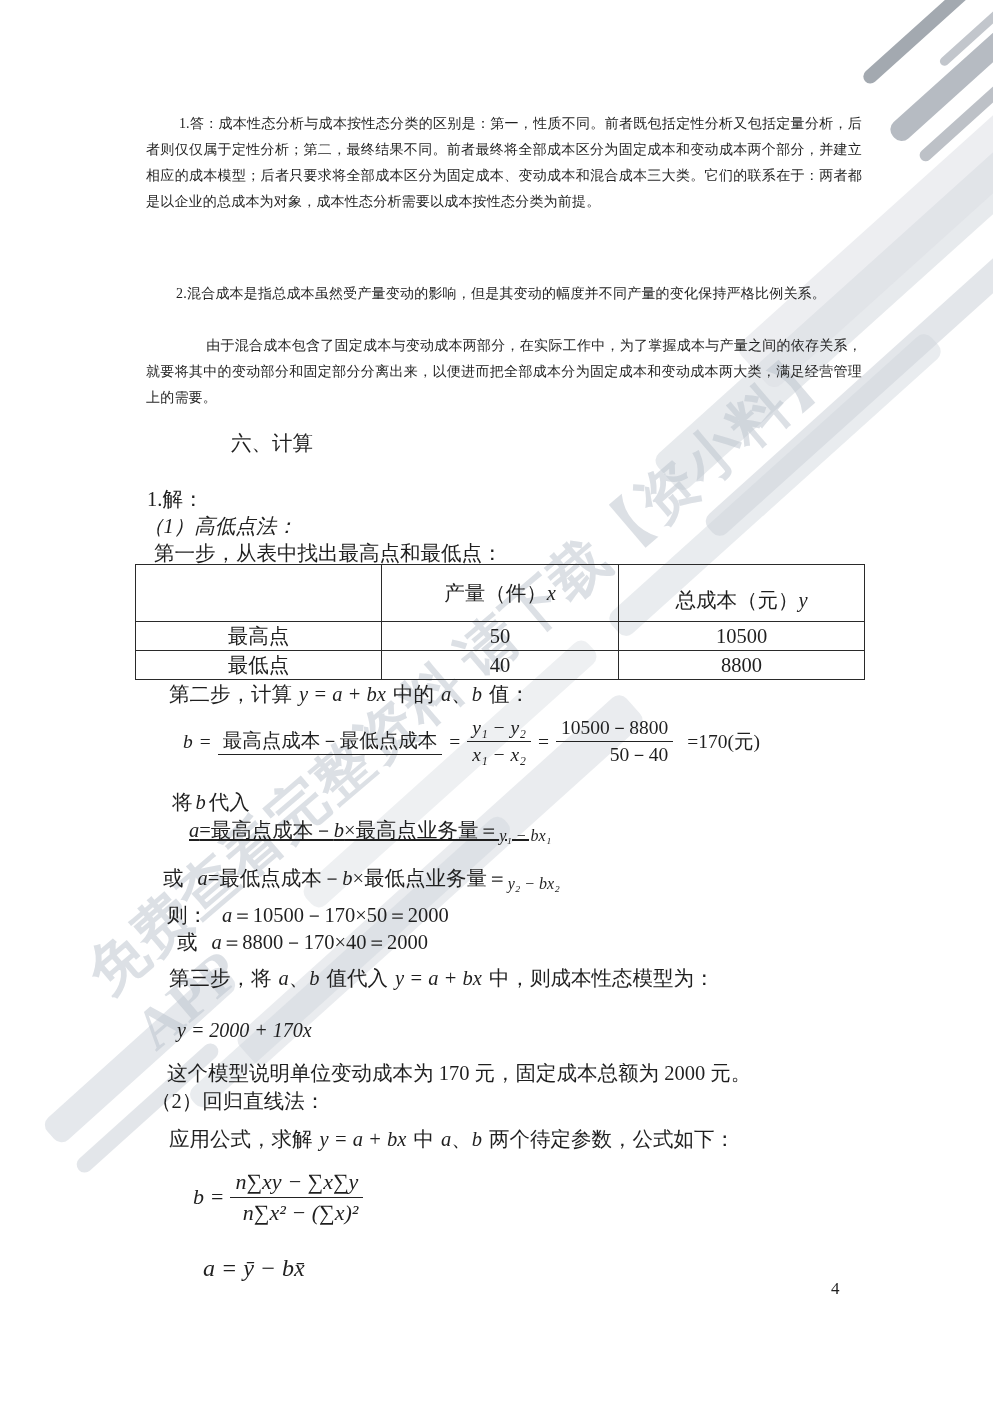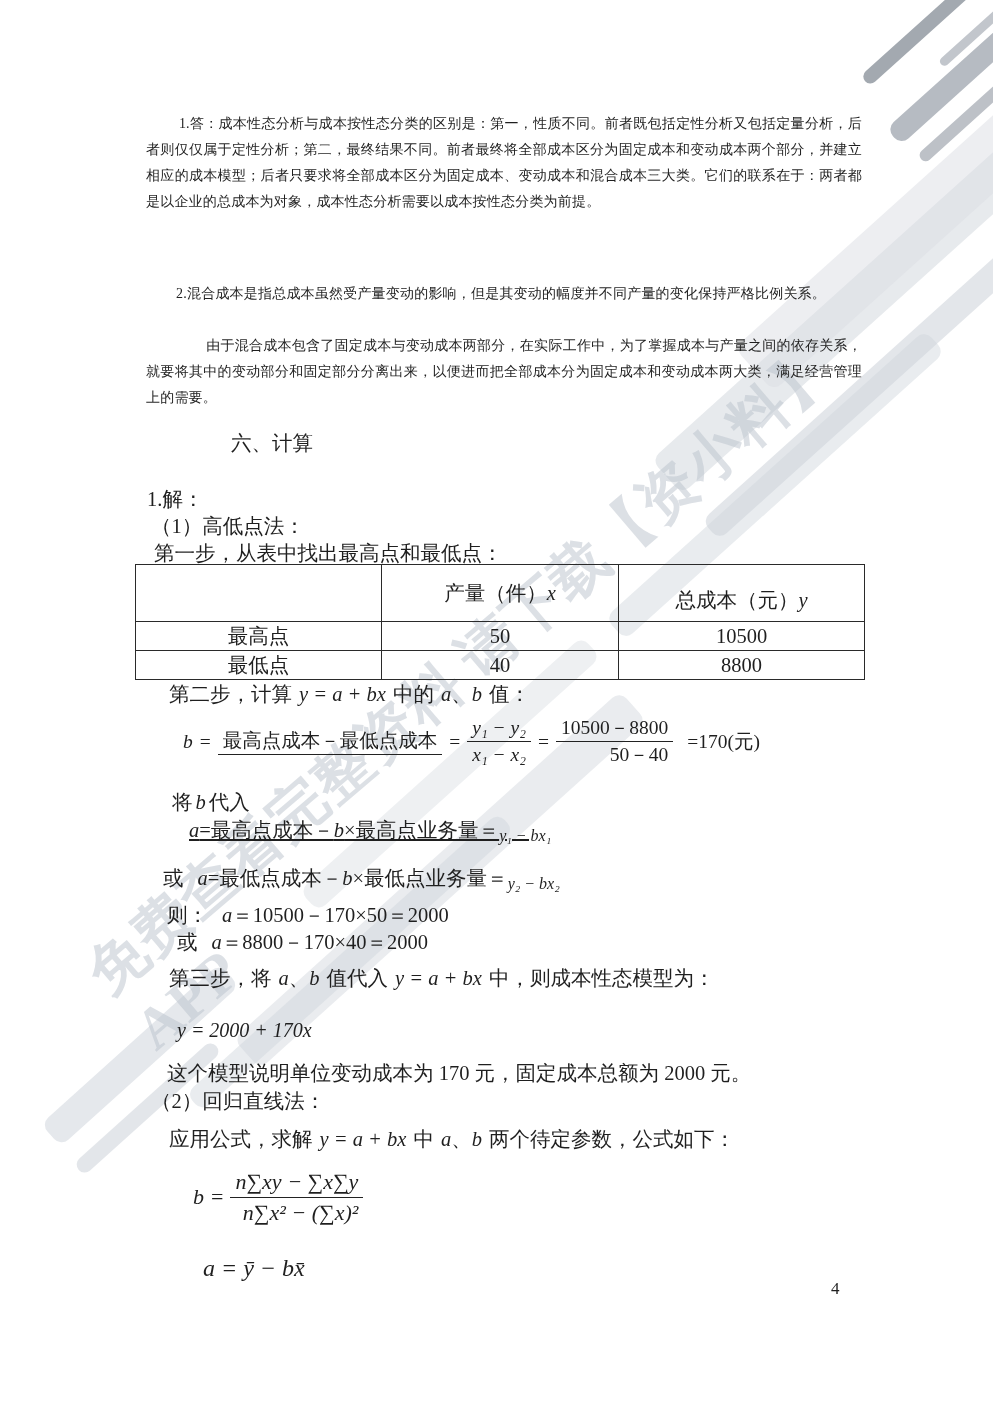--- a/index.html
+++ b/index.html
@@ -47,21 +47,21 @@
   <div class="wm" style="left:118px;top:935px;width:980px;">免费查看完整资料 请下载【资小料】APP</div>
 
   <div class="content">
 
     <div class="para" style="left:146px;top:111px;width:716px;text-indent:2.35em;">1.答：成本性态分析与成本按性态分类的区别是：第一，性质不同。前者既包括定性分析又包括定量分析，后者则仅仅属于定性分析；第二，最终结果不同。前者最终将全部成本区分为固定成本和变动成本两个部分，并建立相应的成本模型；后者只要求将全部成本区分为固定成本、变动成本和混合成本三大类。它们的联系在于：两者都是以企业的总成本为对象，成本性态分析需要以成本按性态分类为前提。</div>
     <div class="para" style="left:146px;top:281px;width:716px;text-indent:2.15em;">2.混合成本是指总成本虽然受产量变动的影响，但是其变动的幅度并不同产量的变化保持严格比例关系。</div>
     <div class="para" style="left:146px;top:333px;width:716px;text-indent:4.3em;">由于混合成本包含了固定成本与变动成本两部分，在实际工作中，为了掌握成本与产量之间的依存关系，就要将其中的变动部分和固定部分分离出来，以便进而把全部成本分为固定成本和变动成本两大类，满足经营管理上的需要。</div>
 
     <div class="abs txt" style="left:191px;top:429px;margin-left:40px;">六、计算</div>
     <div class="abs txt" style="left:147px;top:485px;font-family:Liberation Serif, serif;">1.解：</div>
-    <div class="abs txt" style="left:151px;top:512px;">（1）高低点法：</div>
+    <div class="abs txt" style="left:143px;top:512px;font-style:italic;">（1）高低点法：</div>
     <div class="abs txt" style="left:154px;top:539px;">第一步，从表中找出最高点和最低点：</div>
 
     <table class="dt abs" style="left:135px;top:564px;width:726px;">
       <tbody>
           <tr style="height:57px;">
         <td style="width:245px;"></td>
         <td style="width:236px;"><span>产量（件）</span><span class="mi">x</span></td>
         <td style="width:245px;padding-top:14px;"><span>总成本（元）</span><span class="mi">y</span></td>
       </tr>
       <tr style="height:27px;">

